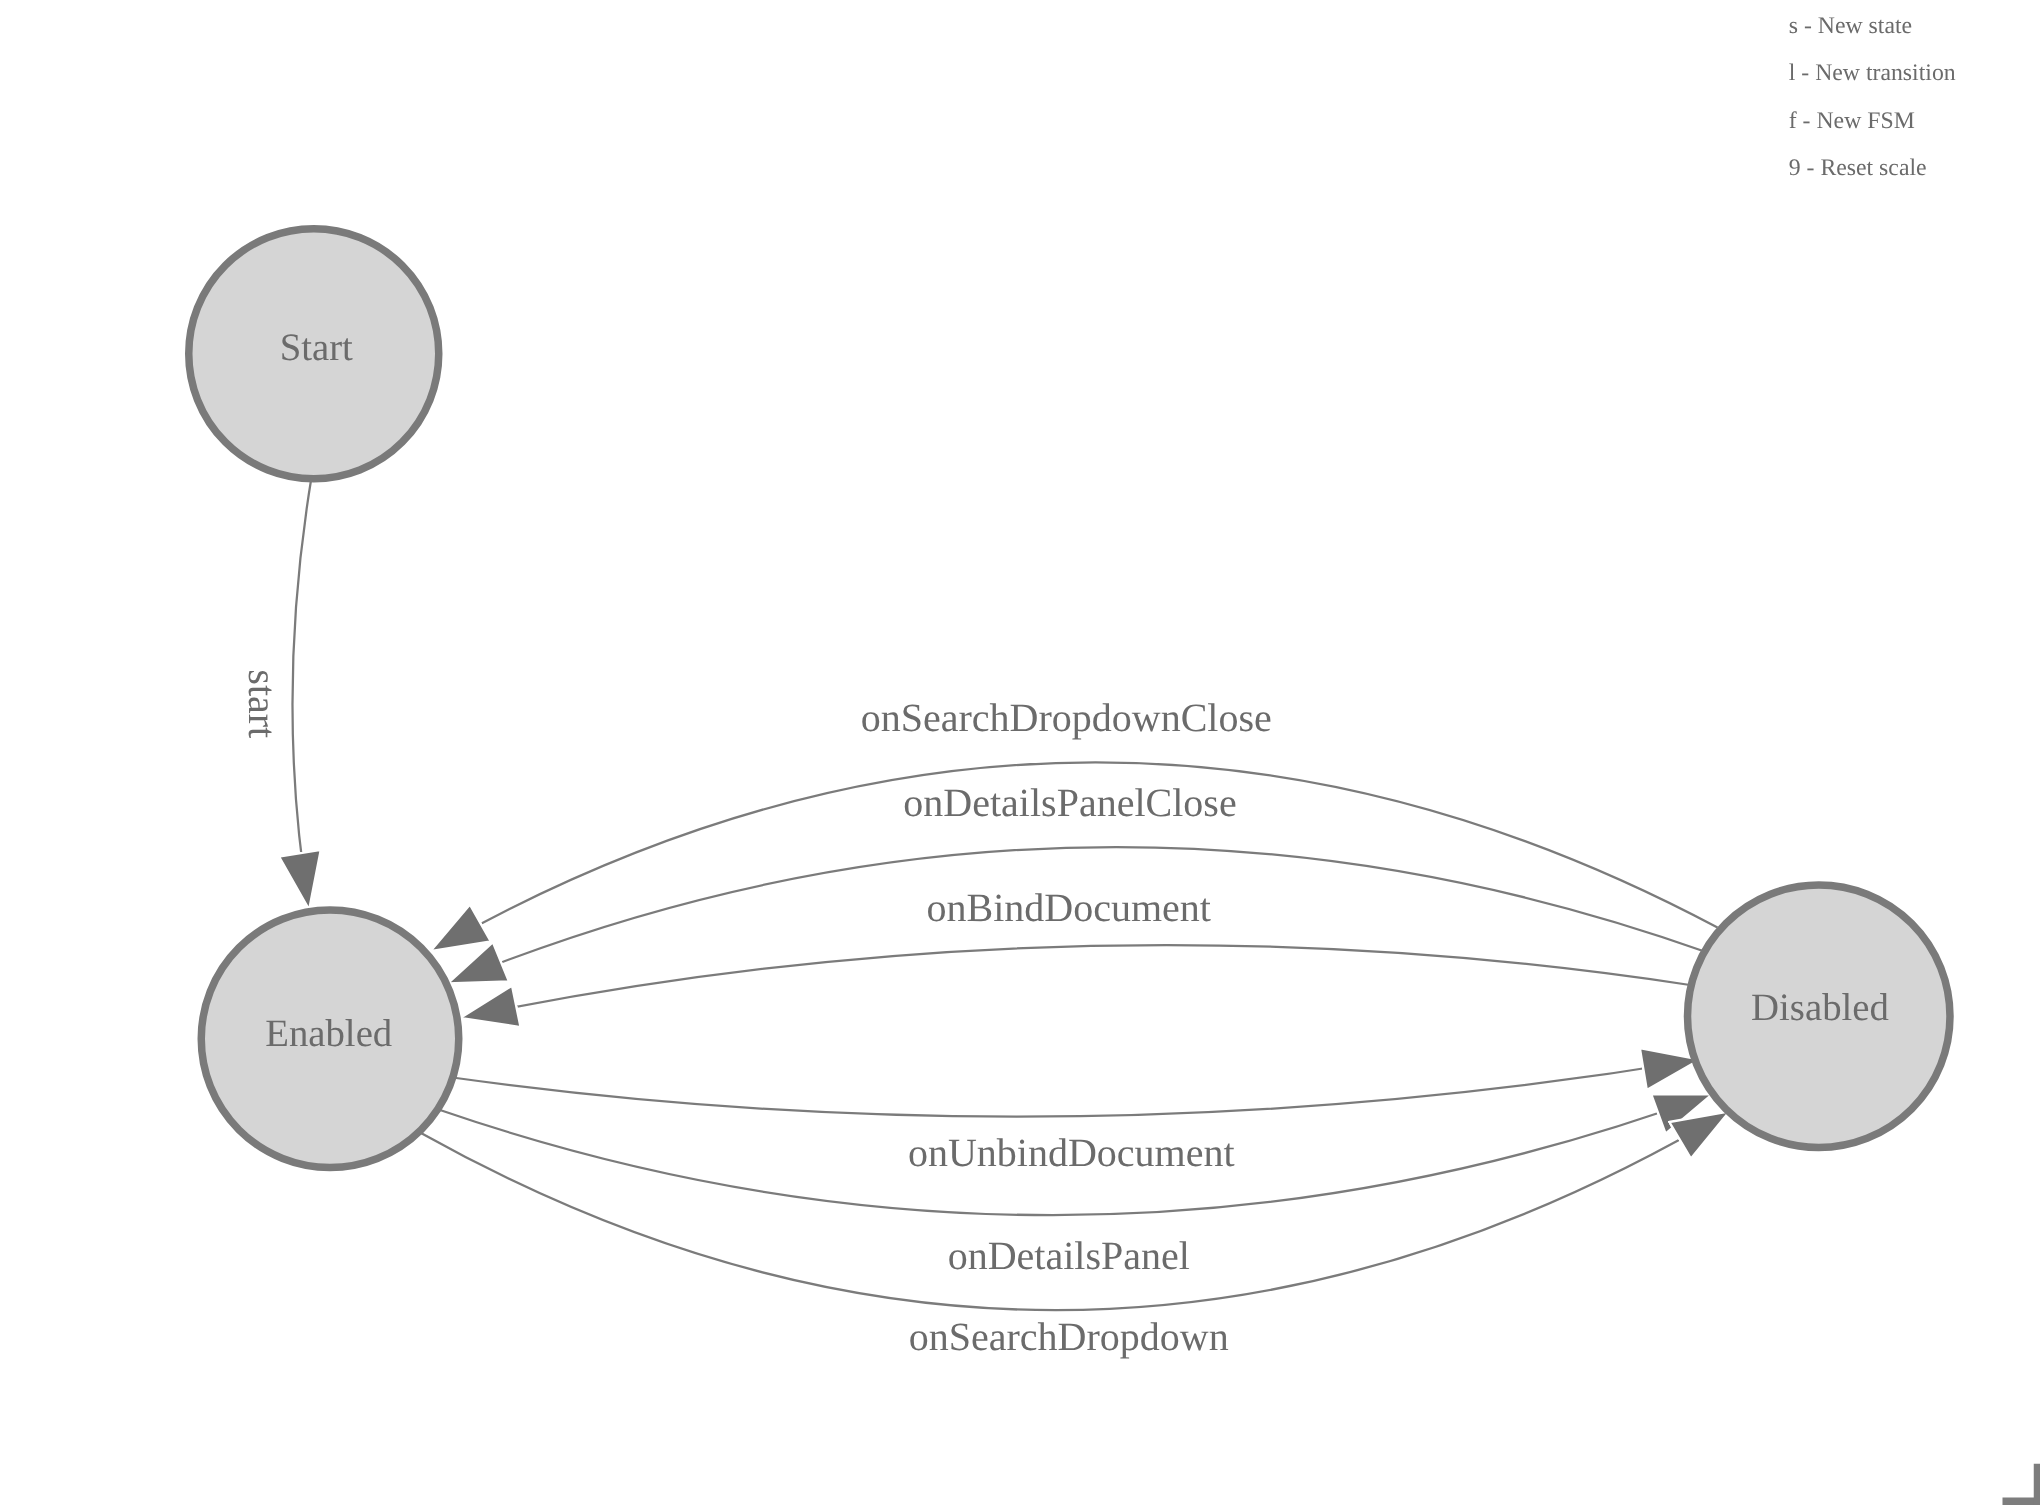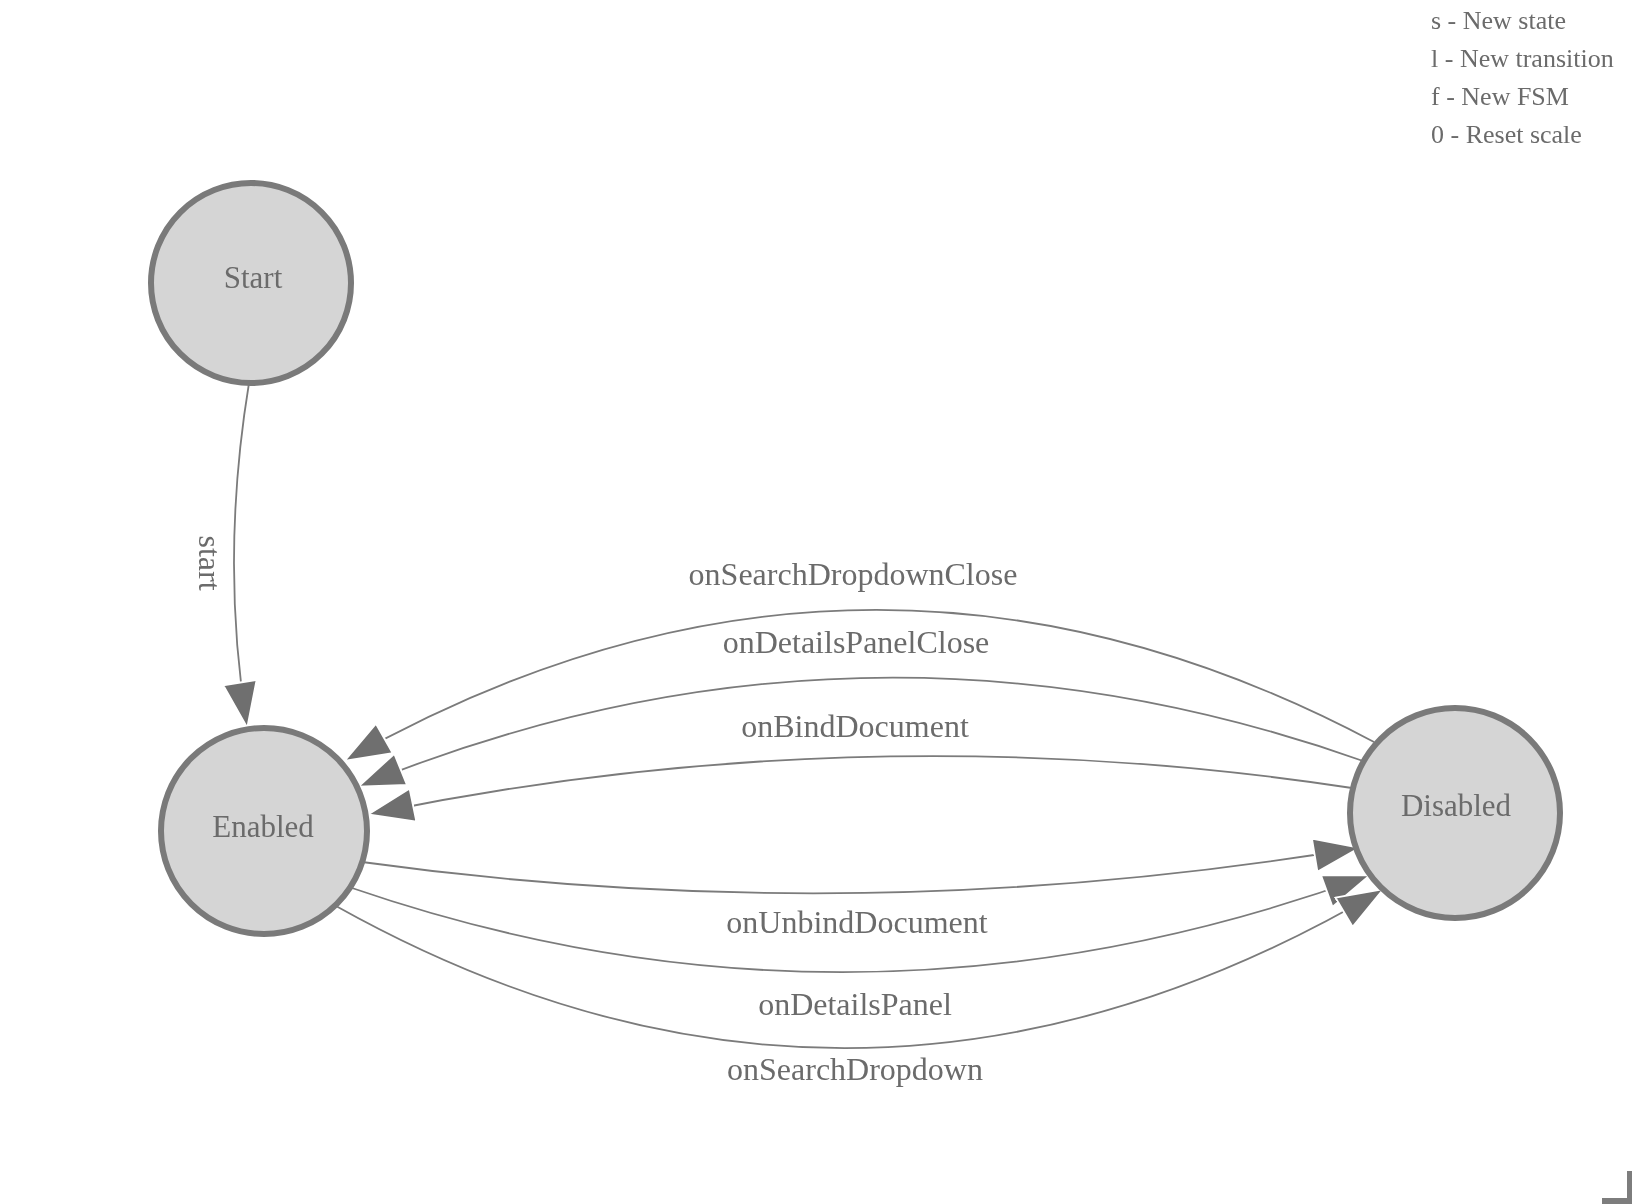--- a/index.html
+++ b/index.html
@@ -51,21 +51,21 @@
   .arrowhead {
     fill: var(--arrow-fill);
     stroke: #ffffff;
     stroke-width: 2;
   }
   .shortcuts {
     position: absolute;
     left: 1431px;
     top: 2px;
     color: var(--text);
-    font-size: 26px;
+    font-size: 19px;
     line-height: 38px;
     white-space: nowrap;
   }
   .corner-mark {
     position: absolute;
     right: 0;
     bottom: 0;
     width: 30px;
     height: 33px;
     border-right: 5px solid var(--corner-mark);
@@ -120,18 +120,18 @@
     <g>
       <circle class="state-circle" cx="1455" cy="813" r="105"></circle>
       <text class="state-label" x="1456" y="816">Disabled</text>
     </g>
   </svg>
 
   <div class="shortcuts">
     <div>s - New state</div>
     <div>l - New transition</div>
     <div>f - New FSM</div>
-    <div>0 - Reset scale</div>
+    <div>9 - Reset scale</div>
   </div>
 
   <div class="corner-mark"></div>
 
 </div>
 
 </body></html>

